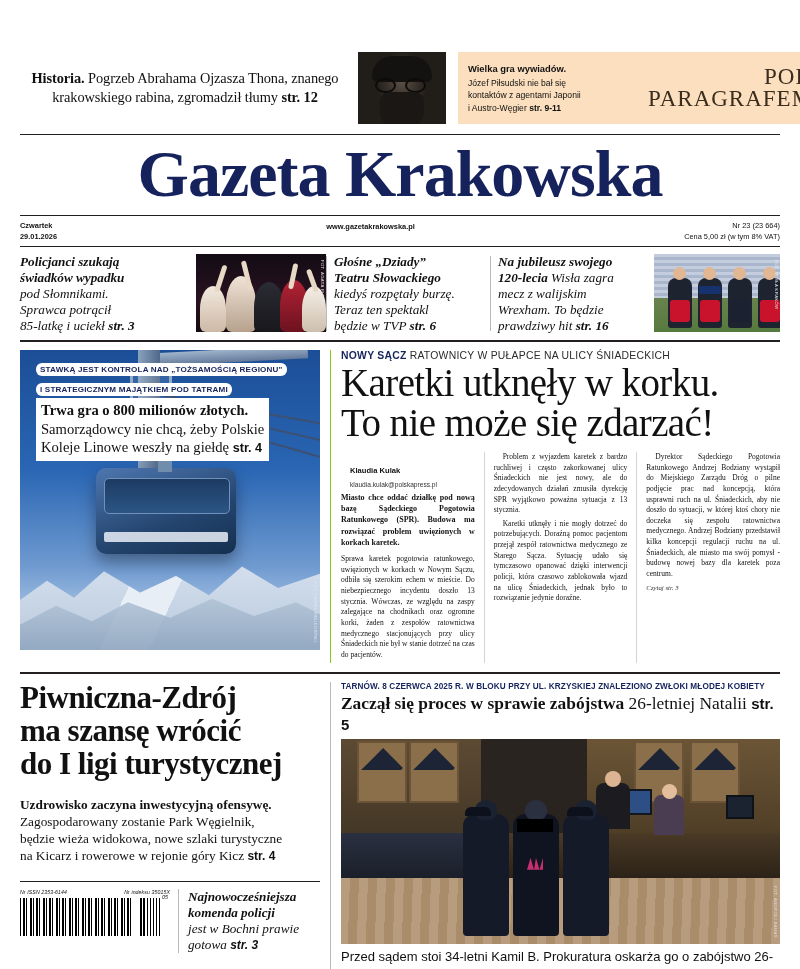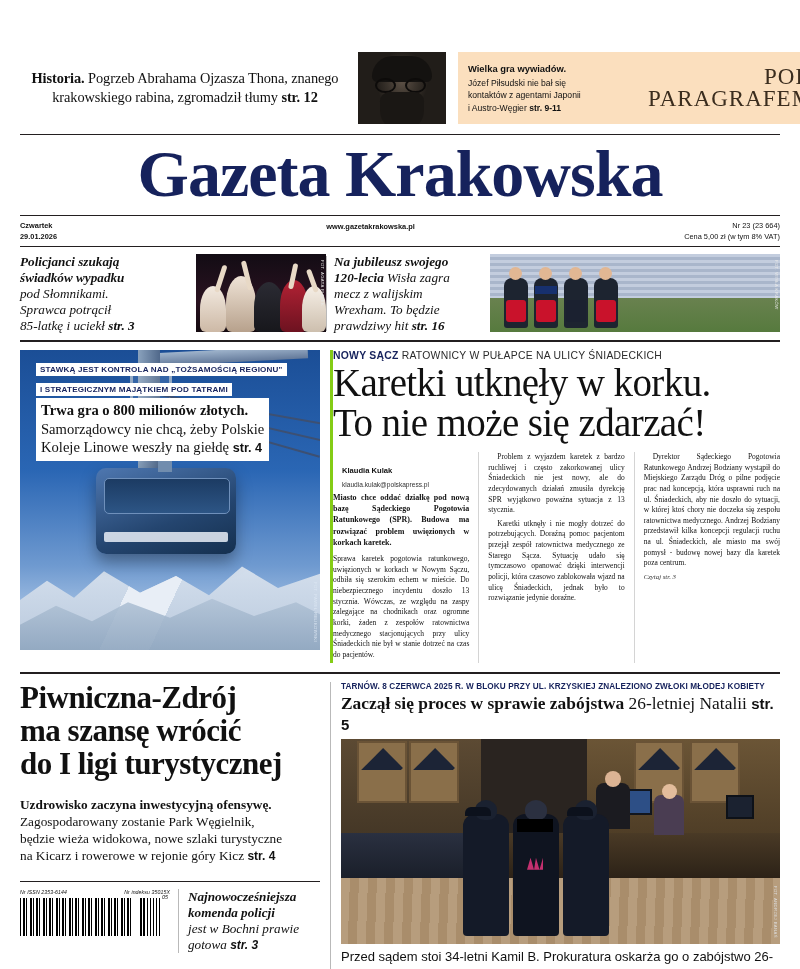--- a/index.html
+++ b/index.html
@@ -87,21 +87,21 @@
   .ph-wisla .head{position:absolute;top:-11px;left:5px;width:13px;height:13px;border-radius:50%;background:#e2b793;}
   .ph-wisla .shirt{position:absolute;bottom:6px;left:2px;width:20px;height:22px;border-radius:3px;background:#c9122b;}
   .ph-wisla .m1{left:14px;} .ph-wisla .m2{left:44px;}
   .ph-wisla .m3{left:74px;} .ph-wisla .m4{left:104px;}
   .ph-wisla .m3 .shirt{background:#1b2130;}
   .ph-wisla .scarf{position:absolute;top:8px;left:1px;width:22px;height:8px;background:#17306e;}
 
   
   .midband{display:flex;padding-top:8px;}
   .col-left{flex:0 0 300px;position:relative;}
-  .col-right{flex:1;margin-left:10px;padding-left:0;border-left:3px solid #84cc16;}
+  .col-right{flex:1;margin-left:10px;padding-left:10px;border-left:1px solid #84cc16;}
 
   
   .cable{position:relative;width:300px;height:300px;overflow:hidden;
     background:linear-gradient(#1b4e96 0%,#2a66b4 40%,#6f9ad0 72%,#cfe0f2 100%);}
   .cable .mtn{position:absolute;bottom:0;left:0;right:0;height:120px;
     background:
       linear-gradient(115deg,transparent 0 38%, #e8eef6 38% 52%, transparent 52%),
       linear-gradient(#dfe8f3,#b9c9dd);
     clip-path:polygon(0% 58%,9% 42%,18% 56%,28% 34%,40% 52%,52% 38%,63% 54%,74% 30%,86% 48%,100% 36%,100% 100%,0% 100%);}
   .cable .mtn2{position:absolute;bottom:0;left:0;right:0;height:86px;
@@ -122,21 +122,21 @@
   .cable .gwin{position:absolute;left:8px;top:10px;width:124px;height:34px;border-radius:5px;
     background:linear-gradient(#1c3b63,#2d5585);border:1px solid #6f90bb;}
   .cable .gband{position:absolute;left:8px;bottom:12px;width:124px;height:10px;background:#e9eff7;opacity:.85;border-radius:2px;}
   .cable .ghang{position:absolute;left:62px;top:-18px;width:14px;height:22px;background:#718dae;}
   .cable .cred{position:absolute;right:2px;bottom:8px;font-size:4.2px;color:#dbe6f2;
     writing-mode:vertical-rl;font-family:"Liberation Sans",sans-serif;letter-spacing:.4px;}
 
   .ov{position:absolute;left:16px;top:8px;width:258px;}
   .ov .kicker{display:inline-block;background:#ffffff;color:#16225c;
     font-family:"Liberation Sans",sans-serif;font-weight:bold;font-size:8.1px;
-    letter-spacing:.18px;padding:2px 4px;margin-bottom:2px;}
+    letter-spacing:.18px;padding:2px 4px;margin-bottom:2px;border-radius:6px;}
   .ov .head{background:#ffffff;padding:3px 5px 4px 5px;display:inline-block;}
   .ov .head p{margin:0;font-size:14.6px;line-height:1.26;}
   .ov .head .b{font-weight:bold;}
   .ov .head .pg{font-weight:bold;font-family:"Liberation Sans",sans-serif;font-size:12.6px;}
 
   
   .kicker2{font-family:"Liberation Sans",sans-serif;font-size:10.4px;letter-spacing:.25px;
     color:#2b2b2b;margin:0 0 2px 0;}
   .kicker2 b{color:#16225c;font-weight:bold;}
   .mainhead{font-size:39px;line-height:1.02;margin:0;font-weight:normal;letter-spacing:-0.6px;}
@@ -299,20 +299,30 @@
         <div class="fig f4"></div>
         <div class="fig f5"></div>
         <div class="arm a1"></div>
         <div class="arm a2"></div>
         <div class="arm a3"></div>
         <div class="arm a4"></div>
         <div class="cred">FOT. AGATA PIĄTEK</div>
       </div>
     </div>
 
+    <div class="tz t3">
+      <p><span class="hl">Głośne „Dziady”</span></p>
+      <p><span class="hl">Teatru Słowackiego</span></p>
+      <p>kiedyś rozpętały burzę.</p>
+      <p>Teraz ten spektakl</p>
+      <p>
+        <span>będzie w TVP</span>
+        <b>str. 6</b>
+      </p>
+    </div>
 
     <div class="tz t4">
       <p><span class="hl">Na jubileusz swojego</span></p>
       <p>
         <span class="hl">120-lecia</span>
         <span>Wisła zagra</span>
       </p>
       <p>mecz z walijskim</p>
       <p>Wrexham. To będzie</p>
       <p>

